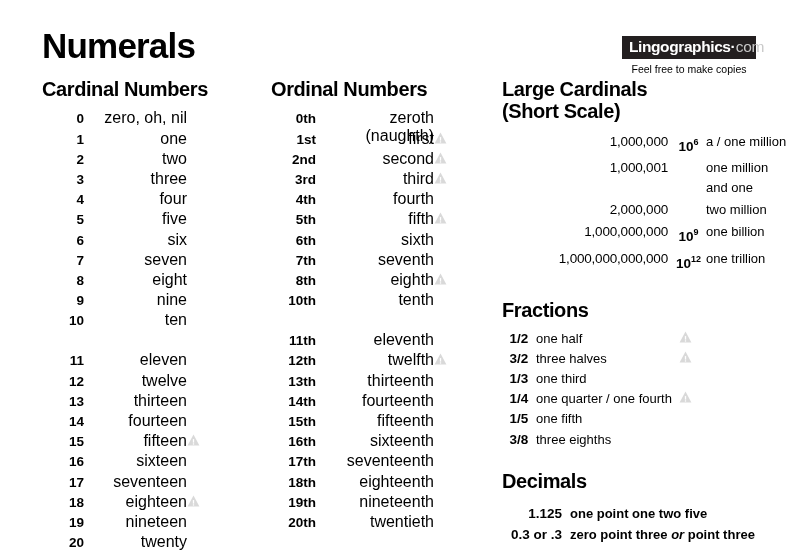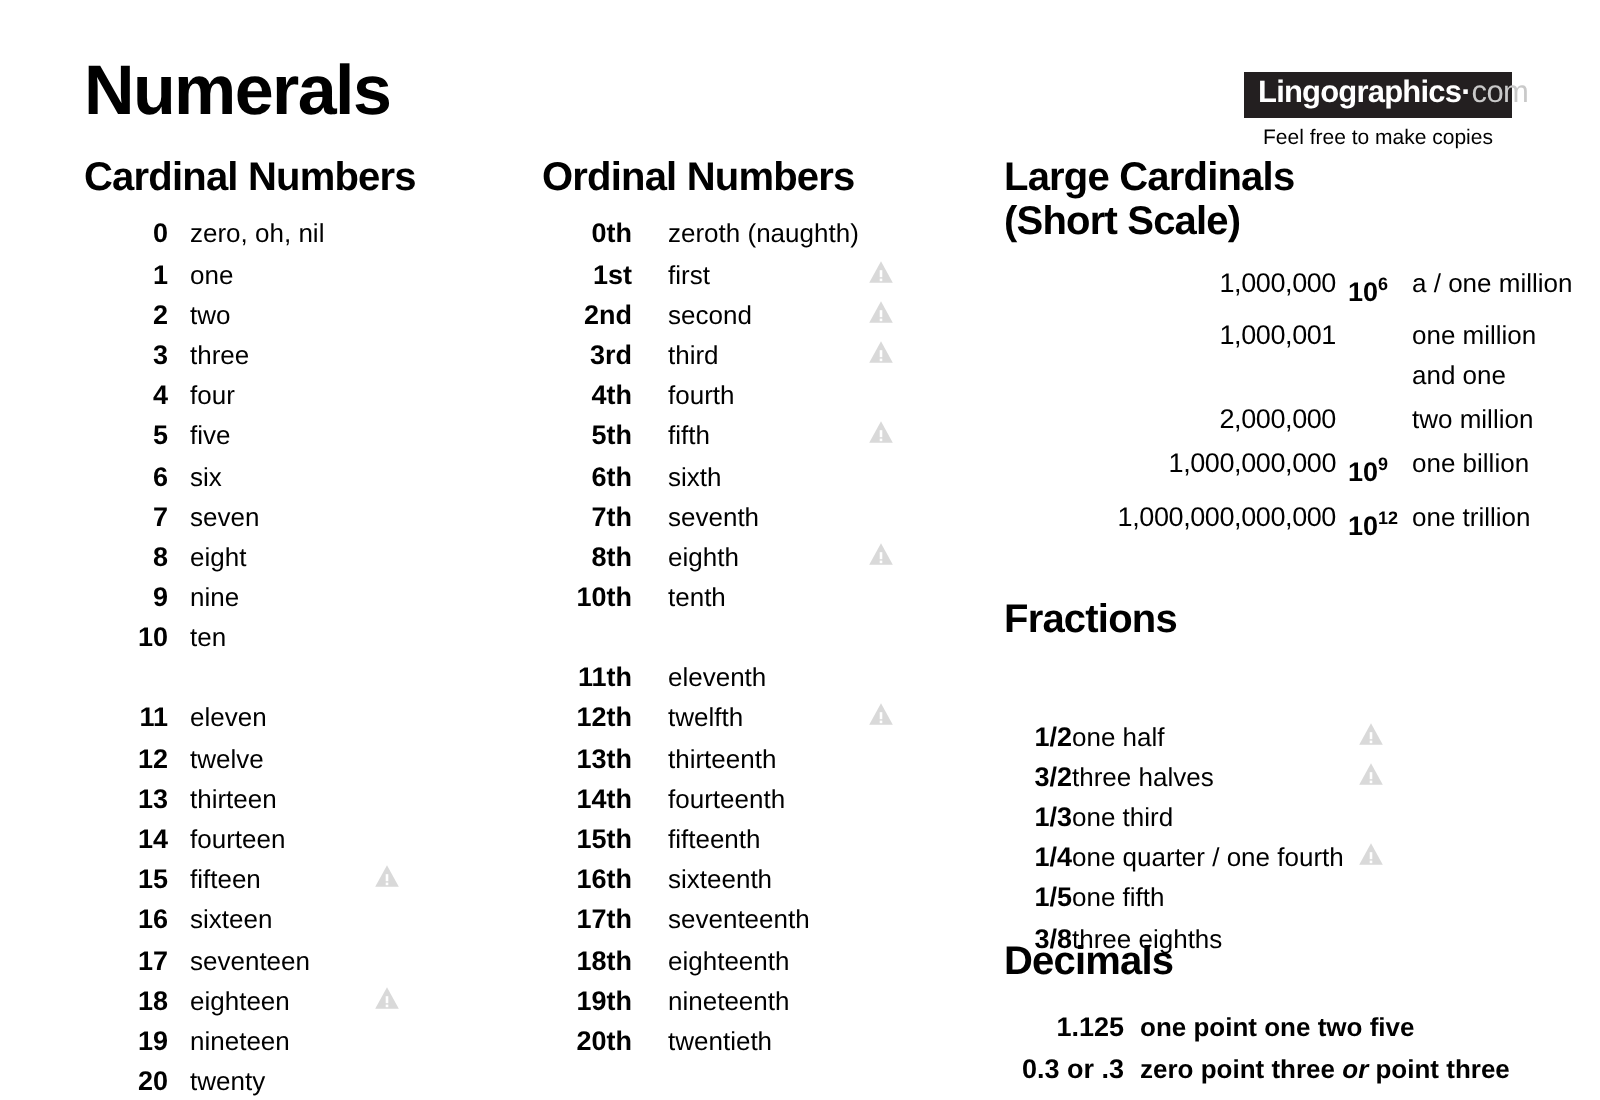--- a/index.html
+++ b/index.html
@@ -91,22 +91,23 @@
     align-items: baseline;
     height: 20.2px;
   }
   .row .num {
     font-weight: bold;
     font-size: 13.5px;
     text-align: right;
     flex: 0 0 auto;
   }
   .row .word {
-    font-size: 13px;
+    font-size: 16px;
     flex: 0 0 auto;
+    text-align: right;
   }
   .row .spk {
     flex: 0 0 auto;
     display: inline-flex;
     align-items: center;
   }
 
   
   #col-cardinal .num { width: 42px; }
   #col-cardinal .word { margin-left: 11px; width: 92px; }
@@ -133,47 +134,47 @@
     letter-spacing: -0.2px;
   }
   .lc-exp {
     font-weight: bold;
     font-size: 13.5px;
     width: 29px;
     flex: 0 0 29px;
     margin-left: 6px;
     line-height: 20px;
     white-space: nowrap;
+    text-align: center;
   }
   .lc-exp sup { font-size: 9px; }
   .lc-word {
     font-size: 13px;
     margin-left: 3px;
     line-height: 20px;
     max-width: 105px;
   }
 
   
   .fr-row {
     display: flex;
     align-items: baseline;
     height: 20.2px;
   }
   .fr-num {
     font-weight: bold;
     font-size: 13.5px;
     width: 34px;
     flex: 0 0 34px;
-    text-align: right;
+    text-align: center;
   }
   .fr-word {
     font-size: 13px;
     flex: 0 0 auto;
     min-width: 143px;
-    margin-top: 30px;
   }
 
   
   .dc-row {
     display: flex;
     align-items: flex-end;
     height: 20.2px;
   }
   .dc-num {
     font-weight: bold;

